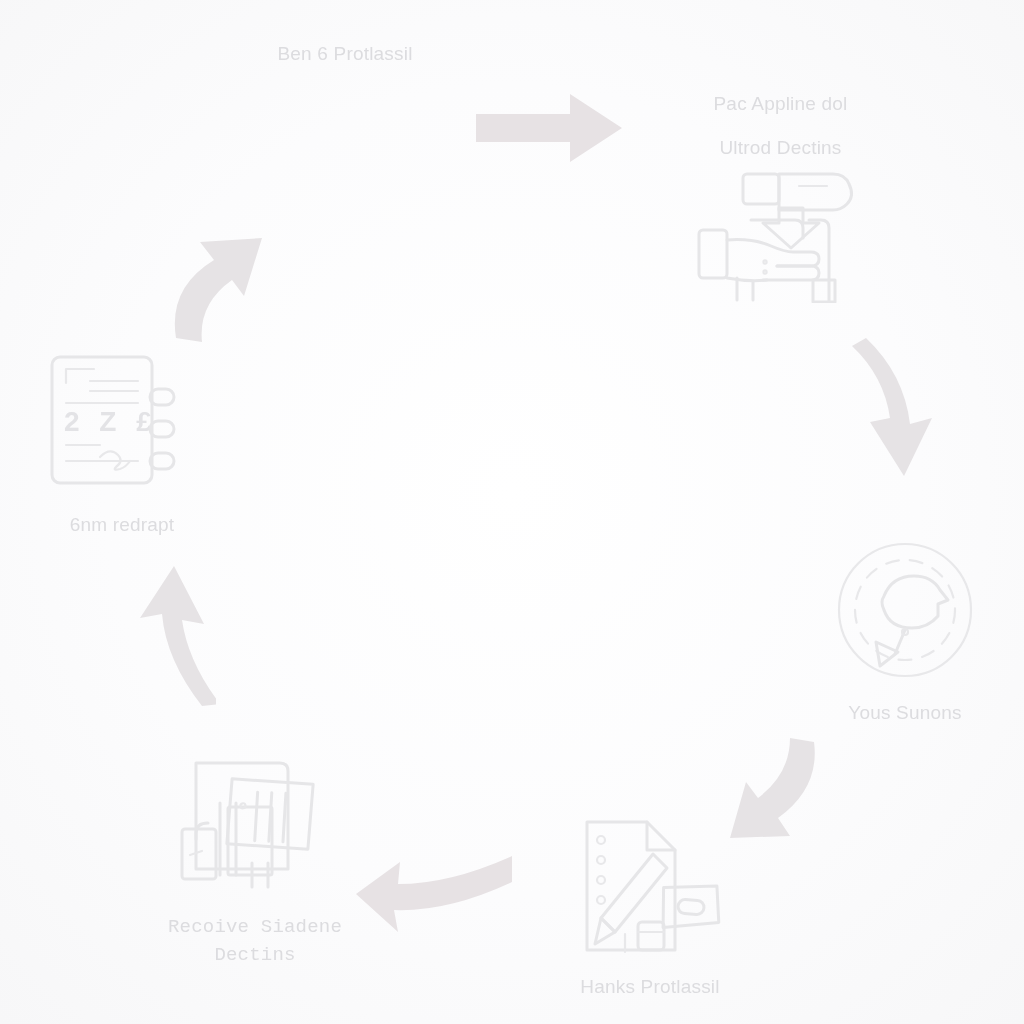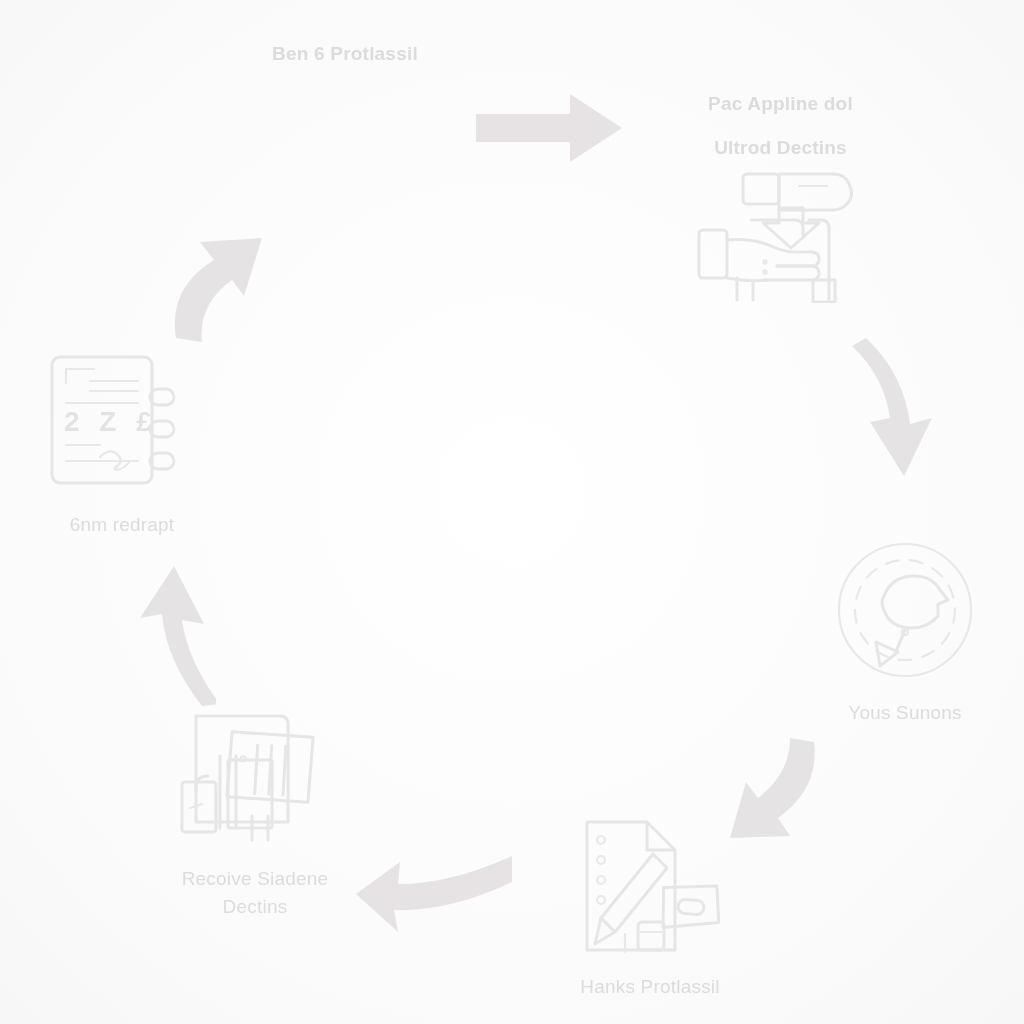--- a/index.html
+++ b/index.html
@@ -32,21 +32,21 @@
     font-size: 19px;
     letter-spacing: .2px;
     text-align: center;
     line-height: 28px;
     white-space: pre-line;
     font-weight: 400;
   }
   .node-icon {
     display: block;
   }
-  .node.label-top .node-label { order: 0; margin-bottom: 6px; font-weight: bold; }
+  .node.label-top .node-label { order: 0; margin-bottom: 6px; }
   .node.label-top .node-icon  { order: 1; }
   .node.label-bottom .node-label { order: 1; margin-top: 12px; }
   .node.label-bottom .node-icon  { order: 0; }
   .arrow {
     position: absolute;
   }
   .icon-stroke {
     fill: none;
     stroke: #e6e6e8;
     stroke-width: 3;
@@ -129,21 +129,21 @@
         <line class="icon-stroke-thin" x1="60" y1="122" x2="60" y2="140"></line>
         <path class="icon-stroke" d="M97 78 L150 72 L155 108 L100 118 Z" transform="rotate(5 127 95)"></path>
         <rect class="icon-stroke" x="113" y="88" width="26" height="14" rx="7" transform="rotate(4 126 95)"></rect>
         <rect class="icon-stroke" x="73" y="110" width="26" height="28" rx="4"></rect>
         <line class="icon-stroke-thin" x1="73" y1="120" x2="99" y2="120"></line>
       </svg>
     </div>
     <div class="node-label">Hanks Protlassil</div>
   </div>
 
-  <div class="node label-bottom" style="left:140px; top:704px; width:230px;">
+  <div class="node label-bottom" style="left:140px; top:751px; width:230px;font-family:Liberation Mono, monospace;">
     <div class="node-icon">
       <svg width="175" height="145" viewBox="0 0 175 145">
         <path class="icon-stroke" d="M28 12 L112 12 q8 0 8 8 L120 118 L28 118 Z"></path>
         <rect class="icon-stroke" x="14" y="78" width="34" height="50" rx="3"></rect>
         <path class="icon-stroke" d="M40 72 q-12 0 -12 10 l0 6"></path>
         <line class="icon-stroke" x1="52" y1="52" x2="52" y2="124"></line>
         <line class="icon-stroke" x1="68" y1="52" x2="68" y2="124"></line>
         <rect class="icon-stroke" x="60" y="56" width="44" height="68" rx="2"></rect>
         <path class="icon-stroke" d="M68 24 L148 38 L136 102 L56 88 Z" transform="rotate(-6 102 63)"></path>
         <g transform="rotate(-6 102 63)">

